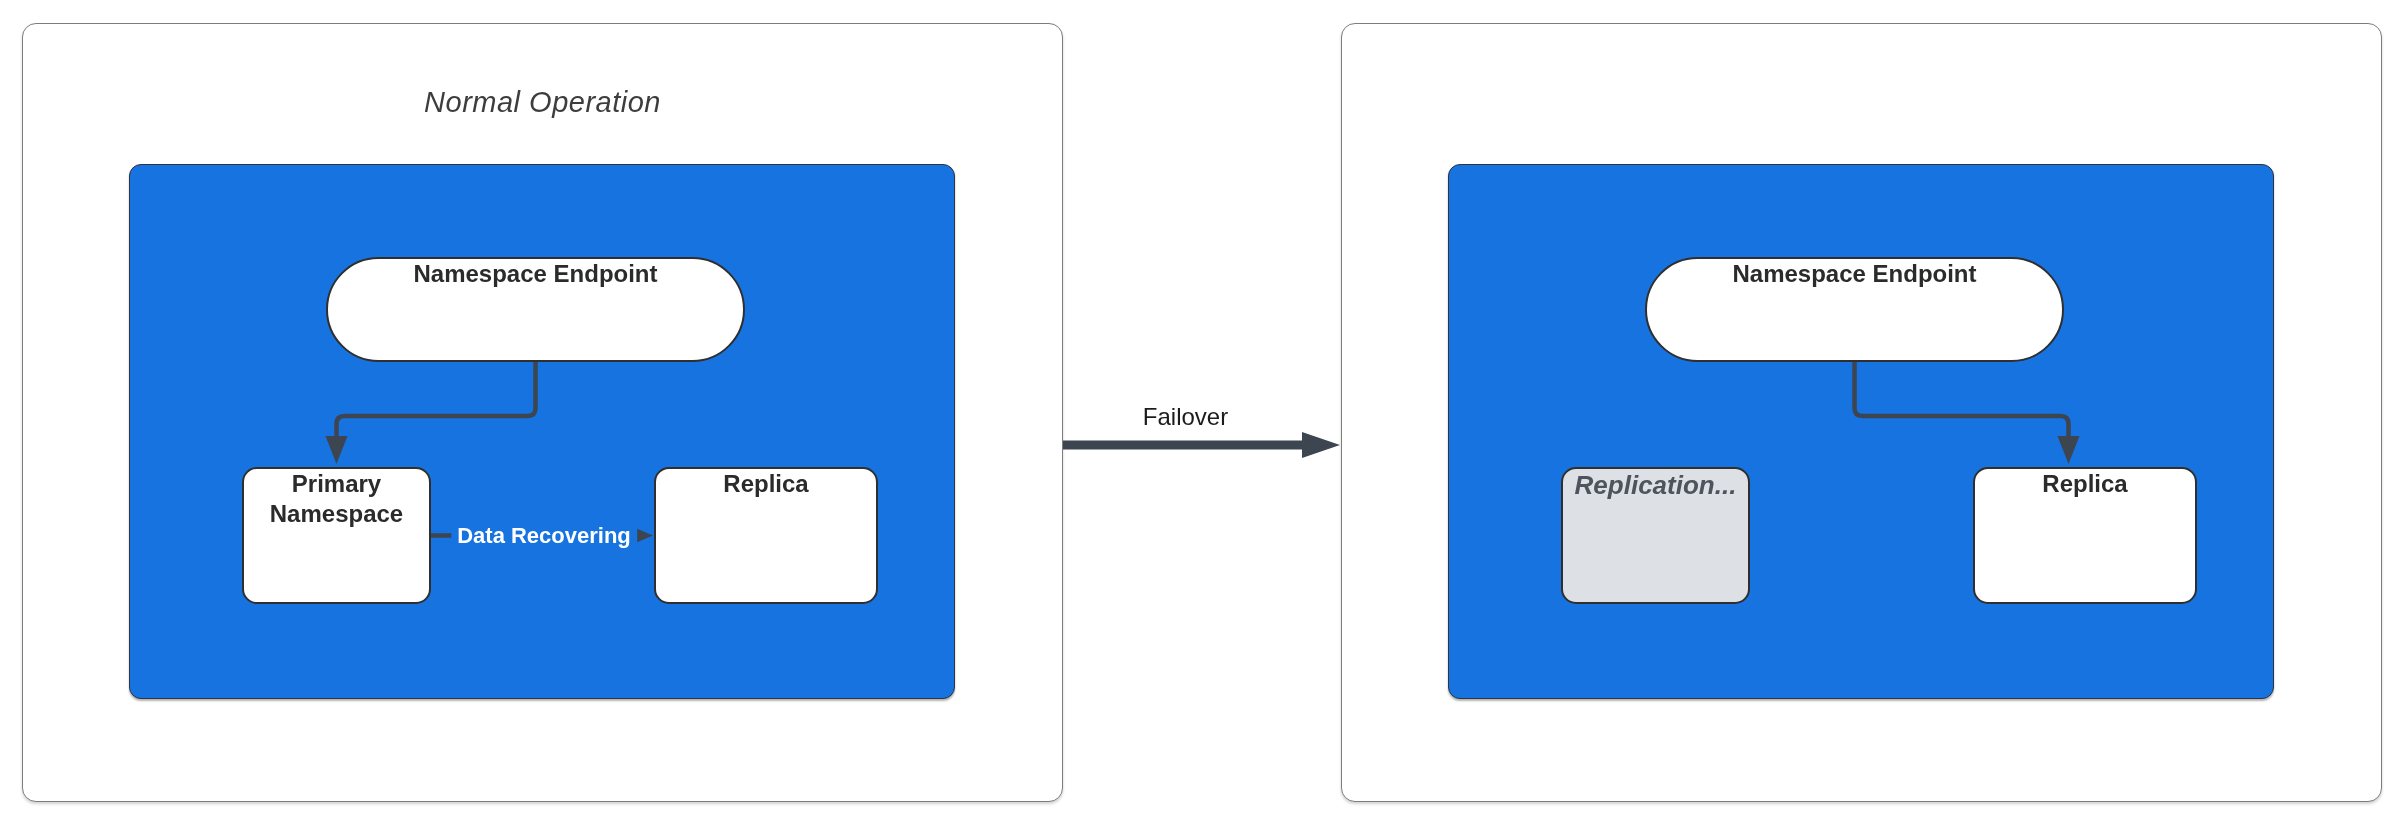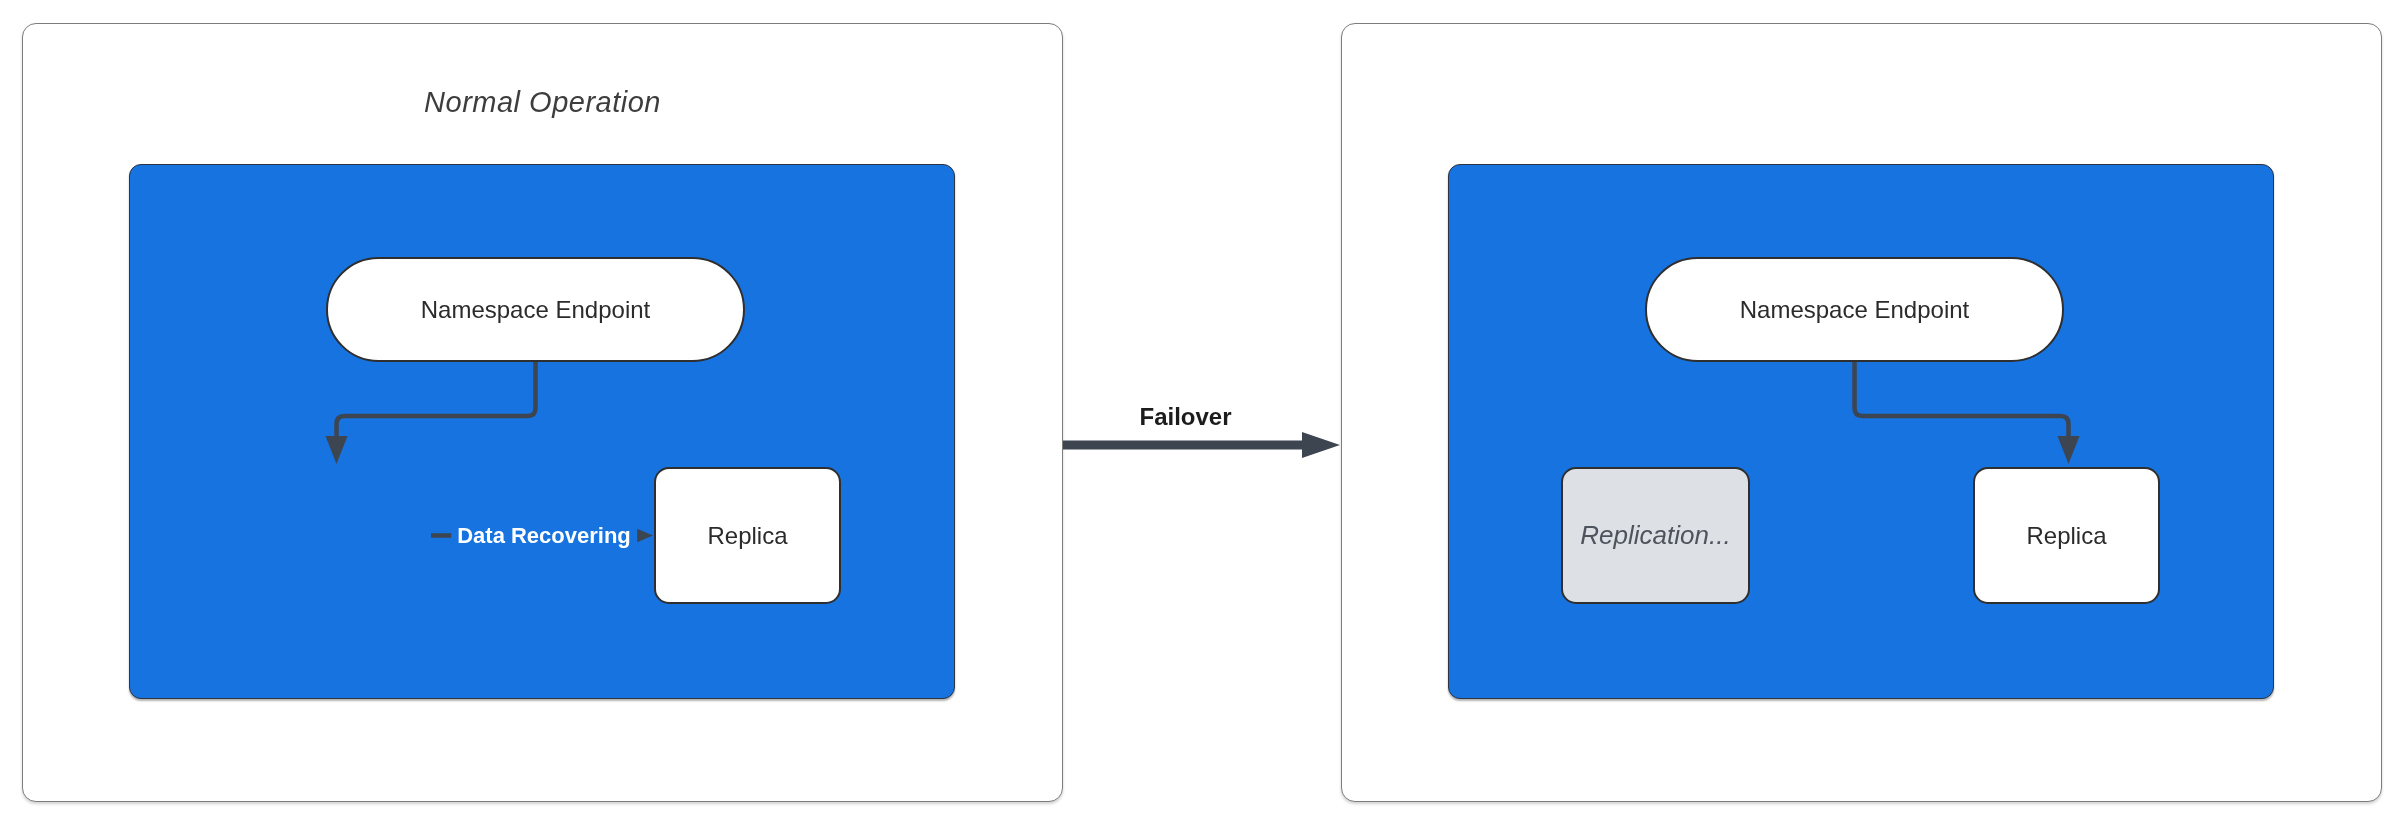--- a/index.html
+++ b/index.html
@@ -68,44 +68,45 @@
   }
   .edge-path {
     stroke: var(--edge);
     stroke-width: 4.5;
     fill: none;
   }
   .arrow-head { fill: var(--edge); }
   .node {
     position: absolute;
     display: flex;
-    align-items: center;
+    align-items: flex-start;
     justify-content: center;
     text-align: center;
     background: var(--node-fill);
     border: 2px solid var(--node-border);
     color: var(--node-text);
     font-size: 24px;
     line-height: 1.25;
+    font-weight: bold;
   }
   .node.pill {
     left: 303px;
     top: 233px;
     width: 419px;
     height: 105px;
     border-radius: 52.5px;
   }
   .node.box {
     top: 443px;
     width: 189px;
     height: 137px;
     border-radius: 15px;
   }
   .node.box.left-node  { left: 219px; }
-  .node.box.right-node { left: 631px; width: 187px; }
+  .node.box.right-node { left: 631px; width: 224px; }
   .node.box.recovering {
     background: var(--recovering-fill);
     color: var(--recovering-text);
     font-style: italic;
     font-size: 26px;
   }
   .edge-label {
     position: absolute;
     left: 521px;
     top: 512px;
@@ -116,21 +117,20 @@
     font-size: 22px;
     padding: 3px 6px;
     white-space: nowrap;
   }
   .failover {
     position: absolute;
     left: 1063px;
     top: 403px;
     width: 245px;
     height: 62px;
-    font-weight: bold;
   }
   .failover-label {
     position: absolute;
     top: 0;
     left: 0;
     width: 100%;
     text-align: center;
     font-size: 24px;
     color: #1c1c1c;
   }
@@ -159,20 +159,23 @@
       <g>
         <path class="edge-path" d="M 408 511.5 L 607 511.5"></path>
         <polygon class="arrow-head" points="604,500.5 604,522.5 630,511.5"></polygon>
       </g>
     </svg>
 
     <div class="node pill">
       <span>Namespace Endpoint</span>
     </div>
 
+    <div class="node box left-node">
+      <span>Primary Namespace</span>
+    </div>
 
     <div class="node box right-node">
       <span>Replica</span>
     </div>
 
     <div class="edge-label">Data Recovering</div>
   </div>
 
   <div class="failover">
     <div class="failover-label">Failover</div>

